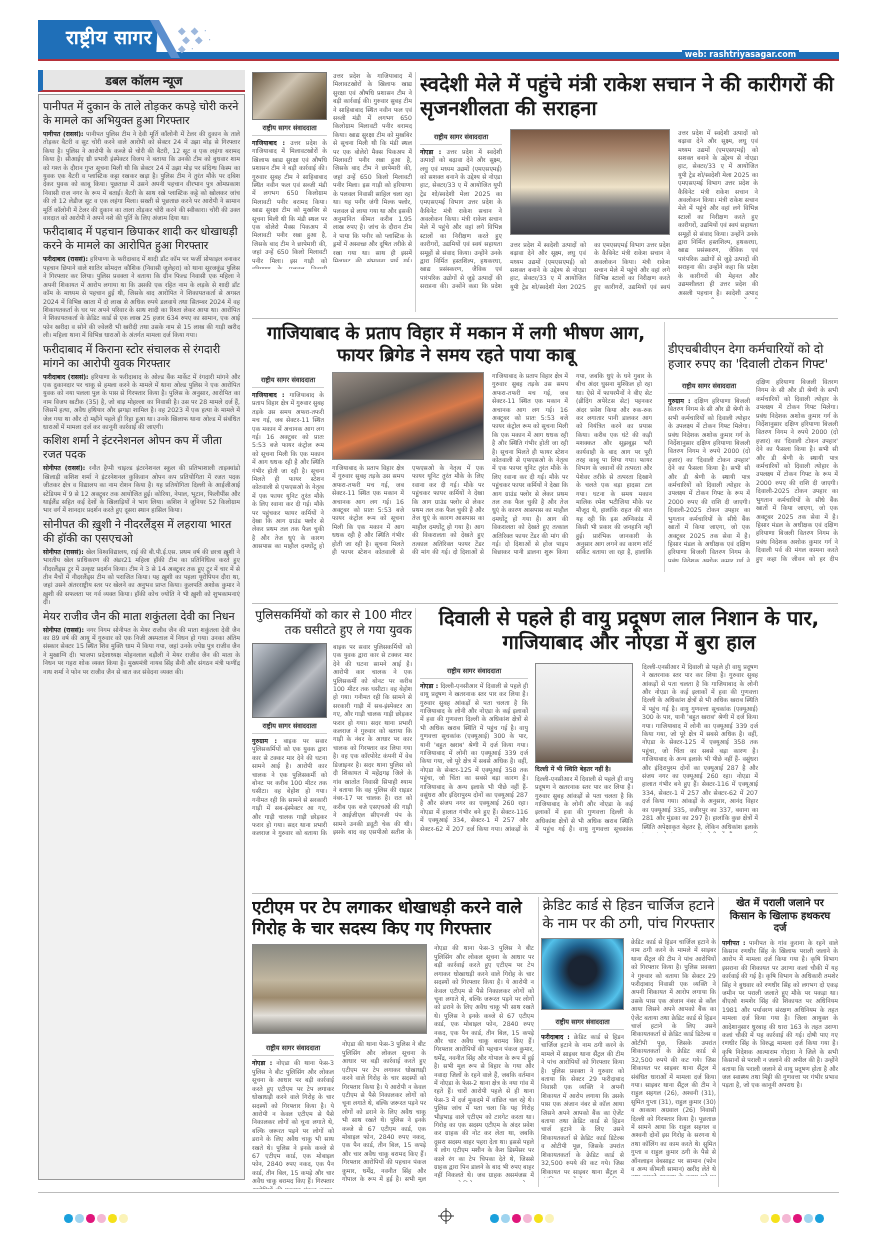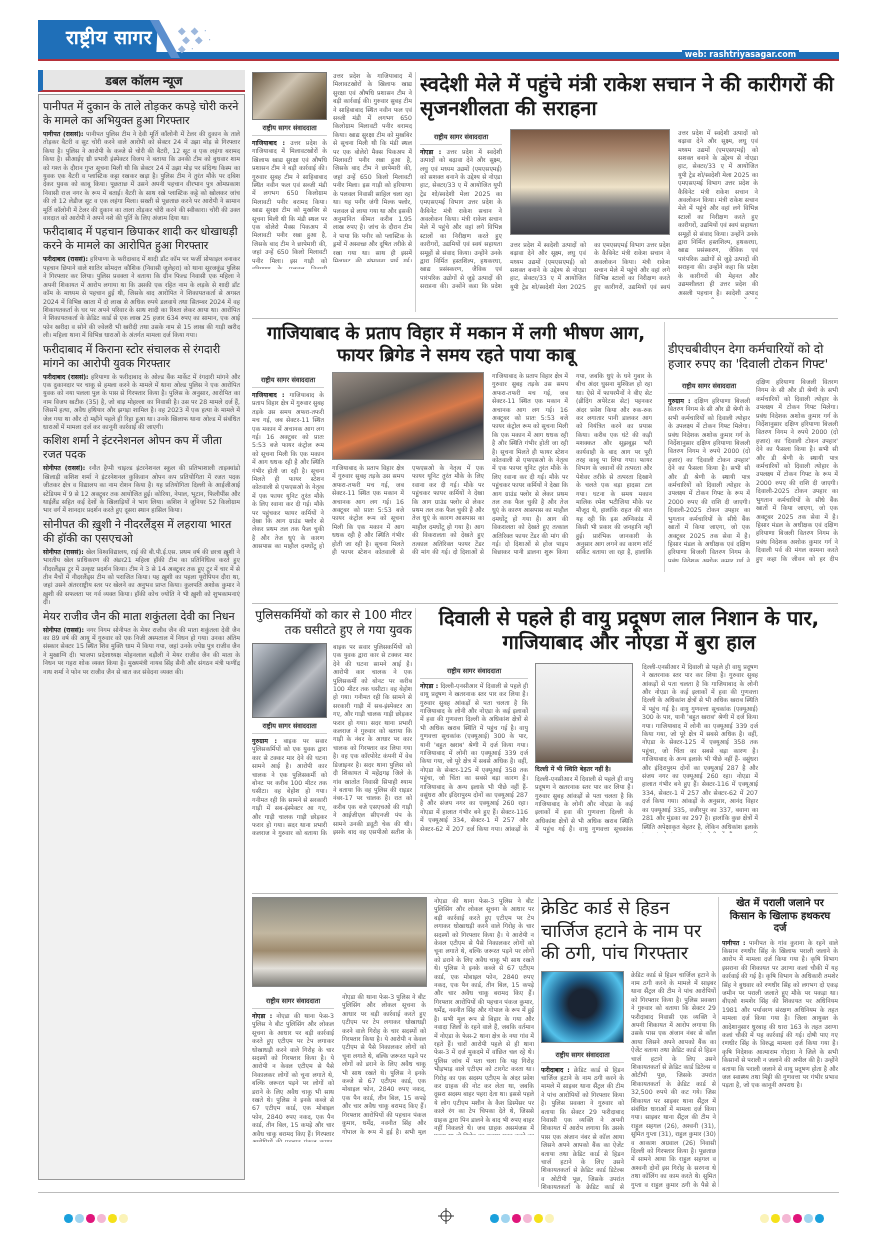--- a/index.html
+++ b/index.html
@@ -165,35 +165,36 @@
     <div class="photo" style="left:115px; top:0; width:98px; height:100px; background:linear-gradient(180deg,#f2f2f2 0%,#e3e3e3 50%,#b9b3ad 70%,#6b5b4e 100%);"></div>
     <div class="body-txt" style="position:absolute; left:115px; top:102px; width:98px; font-weight:bold; color:#333;">दिल्ली में भी स्थिति बेहतर नहीं है।</div>
     <div class="body-txt" style="position:absolute; left:115px; top:112px; width:98px; height:58px; overflow:hidden;">दिल्ली-एनसीआर में दिवाली से पहले ही वायु प्रदूषण ने खतरनाक स्तर पार कर लिया है। गुरुवार सुबह आंकड़ों से पता चलता है कि गाजियाबाद के लोनी और नोएडा के कई इलाकों में हवा की गुणवत्ता दिल्ली के अधिकांश क्षेत्रों से भी अधिक खराब स्थिति में पहुंच गई है। वायु गुणवत्ता सूचकांक (एक्यूआई) 300 के पार, यानी 'बहुत खराब' श्रेणी में दर्ज किया गया। गाजियाबाद में लोनी का एक्यूआई 339 दर्ज किया गया, जो पूरे क्षेत्र में सबसे अधिक है। वहीं, नोएडा के सेक्टर-125 में एक्यूआई 358 तक पहुंचा, जो चिंता का सबसे बड़ा कारण है। गाजियाबाद के अन्य इलाके भी पीछे नहीं हैं- वसुंधरा और इंदिरापुरम दोनों का एक्यूआई 287 है और संजय नगर का एक्यूआई 260 रहा। नोएडा में हालात गंभीर बने हुए हैं। सेक्टर-116 में एक्यूआई 334, सेक्टर-1 में 257 और सेक्टर-62 में 207 दर्ज किया गया। आंकड़ों के अनुसार, आनंद विहार का एक्यूआई 335, वजीरपुर का 337, बवाना का 281 और मुंडका का 297 है। हालांकि कुछ क्षेत्रों में स्थिति अपेक्षाकृत बेहतर है, लेकिन अधिकांश इलाके 'खराब' से 'बहुत खराब' श्रेणी में हैं। हवा की बिगड़ती गुणवत्ता को देखते हुए, वायु प्रदूषण से निपटने के लिए बनाए गए ग्रेप (ग्रेडेड रिस्पॉन्स एक्शन प्लान) के पहले चरण को लागू कर दिया गया है। इसके तहत निर्माण कार्यों पर रोक और डीजल जनरेटर के उपयोग पर प्रतिबंध जैसे उपाय शामिल हैं। हालांकि, विशेषज्ञों का मानना है कि अगर प्रदूषण का स्तर इसी तरह बना रहा, तो जल्द ही ग्रेप का दूसरा और सख्त चरण लागू किया जा सकता है। अक्टूबर के आंकड़े बताते हैं कि ओजोन और पीएम10 प्रमुख प्रदूषक तत्व रहे हैं। कई दिनों पर इनका स्तर बहुत अधिक दर्ज किया गया, जो दिवाली से पहले ही वायु गुणवत्ता में गिरावट का संकेत दे रहा था। 'बहुत खराब' श्रेणी का एक्यूआई स्वास्थ्य के लिए गंभीर जोखिम पैदा करता है। इस स्थिति में सभी नागरिकों, विशेषकर बच्चों, बुजुर्गों और सांस व हृदय रोगियों को अत्यधिक सतर्कता बरतने की सलाह दी जाती है। लंबे समय तक बाहर रहने से बचना चाहिए और घर के अंदर हवा शुद्ध करने वाले उपकरणों का उपयोग करना चाहिए। सरकार द्वारा जारी दिशा-निर्देशों का पालन करना अत्यंत आवश्यक है। दिवाली से पहले ही दिल्ली-एनसीआर की वायु गुणवत्ता चिंताजनक स्तर पर पहुंच गई है।</div>
     <div class="body-txt" style="position:absolute; left:222px; top:0; width:116px; height:170px; overflow:hidden;">दिल्ली-एनसीआर में दिवाली से पहले ही वायु प्रदूषण ने खतरनाक स्तर पार कर लिया है। गुरुवार सुबह आंकड़ों से पता चलता है कि गाजियाबाद के लोनी और नोएडा के कई इलाकों में हवा की गुणवत्ता दिल्ली के अधिकांश क्षेत्रों से भी अधिक खराब स्थिति में पहुंच गई है। वायु गुणवत्ता सूचकांक (एक्यूआई) 300 के पार, यानी 'बहुत खराब' श्रेणी में दर्ज किया गया। गाजियाबाद में लोनी का एक्यूआई 339 दर्ज किया गया, जो पूरे क्षेत्र में सबसे अधिक है। वहीं, नोएडा के सेक्टर-125 में एक्यूआई 358 तक पहुंचा, जो चिंता का सबसे बड़ा कारण है। गाजियाबाद के अन्य इलाके भी पीछे नहीं हैं- वसुंधरा और इंदिरापुरम दोनों का एक्यूआई 287 है और संजय नगर का एक्यूआई 260 रहा। नोएडा में हालात गंभीर बने हुए हैं। सेक्टर-116 में एक्यूआई 334, सेक्टर-1 में 257 और सेक्टर-62 में 207 दर्ज किया गया। आंकड़ों के अनुसार, आनंद विहार का एक्यूआई 335, वजीरपुर का 337, बवाना का 281 और मुंडका का 297 है। हालांकि कुछ क्षेत्रों में स्थिति अपेक्षाकृत बेहतर है, लेकिन अधिकांश इलाके 'खराब' से 'बहुत खराब' श्रेणी में हैं। हवा की बिगड़ती गुणवत्ता को देखते हुए, वायु प्रदूषण से निपटने के लिए बनाए गए ग्रेप (ग्रेडेड रिस्पॉन्स एक्शन प्लान) के पहले चरण को लागू कर दिया गया है। इसके तहत निर्माण कार्यों पर रोक और डीजल जनरेटर के उपयोग पर प्रतिबंध जैसे उपाय शामिल हैं। हालांकि, विशेषज्ञों का मानना है कि अगर प्रदूषण का स्तर इसी तरह बना रहा, तो जल्द ही ग्रेप का दूसरा और सख्त चरण लागू किया जा सकता है। अक्टूबर के आंकड़े बताते हैं कि ओजोन और पीएम10 प्रमुख प्रदूषक तत्व रहे हैं। कई दिनों पर इनका स्तर बहुत अधिक दर्ज किया गया, जो दिवाली से पहले ही वायु गुणवत्ता में गिरावट का संकेत दे रहा था। 'बहुत खराब' श्रेणी का एक्यूआई स्वास्थ्य के लिए गंभीर जोखिम पैदा करता है। इस स्थिति में सभी नागरिकों, विशेषकर बच्चों, बुजुर्गों और सांस व हृदय रोगियों को अत्यधिक सतर्कता बरतने की सलाह दी जाती है। लंबे समय तक बाहर रहने से बचना चाहिए और घर के अंदर हवा शुद्ध करने वाले उपकरणों का उपयोग करना चाहिए। सरकार द्वारा जारी दिशा-निर्देशों का पालन करना अत्यंत आवश्यक है। दिवाली से पहले ही दिल्ली-एनसीआर की वायु गुणवत्ता चिंताजनक स्तर पर पहुंच गई है।</div>
   </div>
 </article>
 
 <div class="rule-h" style="left:252px; top:893px; width:586px;"></div>
 
 <article class="art" style="left:252px; top:897px; width:284px; height:292px;">
+  <h1 class="h-bold" style="font-size:17px; margin-bottom:6px;">एटीएम पर टेप लगाकर धोखाधड़ी करने वाले गिरोह के चार सदस्य किए गए गिरफ्तार</h1>
   <div style="position:relative; height:240px;">
     <div class="photo" style="left:0; top:0; width:175px; height:90px; background:linear-gradient(180deg,#8a8a82 0%,#c2b7a0 40%,#9e8b6e 60%,#e3e0da 80%,#7c7a74 100%);"></div>
     <div style="position:absolute; left:0; top:96px; width:82px;">
       <div class="byline">राष्ट्रीय सागर संवाददाता</div>
       <div class="body-txt" style="height:130px; overflow:hidden;"><b>नोएडा :</b> <span>नोएडा की थाना फेस-3 पुलिस ने बीट पुलिसिंग और लोकल सूचना के आधार पर बड़ी कार्रवाई करते हुए एटीएम पर टेप लगाकर धोखाधड़ी करने वाले गिरोह के चार सदस्यों को गिरफ्तार किया है। ये आरोपी न केवल एटीएम से पैसे निकालकर लोगों को चूना लगाते थे, बल्कि जरूरत पड़ने पर लोगों को डराने के लिए अवैध चाकू भी साथ रखते थे। पुलिस ने इनके कब्जे से 67 एटीएम कार्ड, एक मोबाइल फोन, 2840 रुपए नकद, एक पैन कार्ड, तीन बिल, 15 कपड़े और चार अवैध चाकू बरामद किए हैं। गिरफ्तार आरोपियों की पहचान पंकज कुमार, धर्मेंद्र, नवनीत सिंह और गोपाल के रूप में हुई है। सभी मूल रूप से बिहार के गया और नवादा जिलों के रहने वाले हैं, जबकि वर्तमान में नोएडा के फेस-2 थाना क्षेत्र के नया गांव में रहते हैं। चारों आरोपी पहले से ही थाना फेस-3 में दर्ज मुकदमे में वांछित चल रहे थे। पुलिस जांच में पता चला कि यह गिरोह भीड़भाड़ वाले एटीएम को टारगेट करता था। गिरोह का एक सदस्य एटीएम के अंदर प्रवेश कर ग्राहक की नोट कर लेता था, जबकि दूसरा सदस्य बाहर पहरा देता था। इससे पहले ये लोग एटीएम मशीन के कैश डिस्पेंसर पर काले रंग का टेप चिपका देते थे, जिससे ग्राहक द्वारा पिन डालने के बाद भी रुपए बाहर नहीं निकलते थे। जब ग्राहक असमंजस में पड़ता था तो गिरोह का सदस्य मदद करने का नाटक कर उसकी नजर बचाकर एटीएम कार्ड बदल देता था। ग्राहक गलत कार्ड लेकर लौट जाता था और उसके बाद आरोपी असली कार्ड से पैसे निकाल लेते थे। कार्ड की लिमिट खत्म होने तक ये लोग कैश निकालते और फिर शॉपिंग कर कपड़े आदि खरीद लेते थे। पुलिस ने बरामद 15 कपड़ों और तीन बिलों की पुष्टि भी पीड़ित के एटीएम कार्ड से हुई खरीदारी के रूप में की है।</span></div>
     </div>
     <div class="body-txt" style="position:absolute; left:90px; top:96px; width:84px; height:142px; overflow:hidden;">नोएडा की थाना फेस-3 पुलिस ने बीट पुलिसिंग और लोकल सूचना के आधार पर बड़ी कार्रवाई करते हुए एटीएम पर टेप लगाकर धोखाधड़ी करने वाले गिरोह के चार सदस्यों को गिरफ्तार किया है। ये आरोपी न केवल एटीएम से पैसे निकालकर लोगों को चूना लगाते थे, बल्कि जरूरत पड़ने पर लोगों को डराने के लिए अवैध चाकू भी साथ रखते थे। पुलिस ने इनके कब्जे से 67 एटीएम कार्ड, एक मोबाइल फोन, 2840 रुपए नकद, एक पैन कार्ड, तीन बिल, 15 कपड़े और चार अवैध चाकू बरामद किए हैं। गिरफ्तार आरोपियों की पहचान पंकज कुमार, धर्मेंद्र, नवनीत सिंह और गोपाल के रूप में हुई है। सभी मूल रूप से बिहार के गया और नवादा जिलों के रहने वाले हैं, जबकि वर्तमान में नोएडा के फेस-2 थाना क्षेत्र के नया गांव में रहते हैं। चारों आरोपी पहले से ही थाना फेस-3 में दर्ज मुकदमे में वांछित चल रहे थे। पुलिस जांच में पता चला कि यह गिरोह भीड़भाड़ वाले एटीएम को टारगेट करता था। गिरोह का एक सदस्य एटीएम के अंदर प्रवेश कर ग्राहक की नोट कर लेता था, जबकि दूसरा सदस्य बाहर पहरा देता था। इससे पहले ये लोग एटीएम मशीन के कैश डिस्पेंसर पर काले रंग का टेप चिपका देते थे, जिससे ग्राहक द्वारा पिन डालने के बाद भी रुपए बाहर नहीं निकलते थे। जब ग्राहक असमंजस में पड़ता था तो गिरोह का सदस्य मदद करने का नाटक कर उसकी नजर बचाकर एटीएम कार्ड बदल देता था। ग्राहक गलत कार्ड लेकर लौट जाता था और उसके बाद आरोपी असली कार्ड से पैसे निकाल लेते थे। कार्ड की लिमिट खत्म होने तक ये लोग कैश निकालते और फिर शॉपिंग कर कपड़े आदि खरीद लेते थे। पुलिस ने बरामद 15 कपड़ों और तीन बिलों की पुष्टि भी पीड़ित के एटीएम कार्ड से हुई खरीदारी के रूप में की है।</div>
     <div class="body-txt" style="position:absolute; left:182px; top:0; width:100px; height:238px; overflow:hidden;">नोएडा की थाना फेस-3 पुलिस ने बीट पुलिसिंग और लोकल सूचना के आधार पर बड़ी कार्रवाई करते हुए एटीएम पर टेप लगाकर धोखाधड़ी करने वाले गिरोह के चार सदस्यों को गिरफ्तार किया है। ये आरोपी न केवल एटीएम से पैसे निकालकर लोगों को चूना लगाते थे, बल्कि जरूरत पड़ने पर लोगों को डराने के लिए अवैध चाकू भी साथ रखते थे। पुलिस ने इनके कब्जे से 67 एटीएम कार्ड, एक मोबाइल फोन, 2840 रुपए नकद, एक पैन कार्ड, तीन बिल, 15 कपड़े और चार अवैध चाकू बरामद किए हैं। गिरफ्तार आरोपियों की पहचान पंकज कुमार, धर्मेंद्र, नवनीत सिंह और गोपाल के रूप में हुई है। सभी मूल रूप से बिहार के गया और नवादा जिलों के रहने वाले हैं, जबकि वर्तमान में नोएडा के फेस-2 थाना क्षेत्र के नया गांव में रहते हैं। चारों आरोपी पहले से ही थाना फेस-3 में दर्ज मुकदमे में वांछित चल रहे थे। पुलिस जांच में पता चला कि यह गिरोह भीड़भाड़ वाले एटीएम को टारगेट करता था। गिरोह का एक सदस्य एटीएम के अंदर प्रवेश कर ग्राहक की नोट कर लेता था, जबकि दूसरा सदस्य बाहर पहरा देता था। इससे पहले ये लोग एटीएम मशीन के कैश डिस्पेंसर पर काले रंग का टेप चिपका देते थे, जिससे ग्राहक द्वारा पिन डालने के बाद भी रुपए बाहर नहीं निकलते थे। जब ग्राहक असमंजस में पड़ता था तो गिरोह का सदस्य मदद करने का नाटक कर उसकी नजर बचाकर एटीएम कार्ड बदल देता था। ग्राहक गलत कार्ड लेकर लौट जाता था और उसके बाद आरोपी असली कार्ड से पैसे निकाल लेते थे। कार्ड की लिमिट खत्म होने तक ये लोग कैश निकालते और फिर शॉपिंग कर कपड़े आदि खरीद लेते थे। पुलिस ने बरामद 15 कपड़ों और तीन बिलों की पुष्टि भी पीड़ित के एटीएम कार्ड से हुई खरीदारी के रूप में की है।</div>
   </div>
 </article>
 
 <div class="rule-v" style="left:538px; top:897px; height:290px;"></div>
 
 <article class="art" style="left:541px; top:897px; width:175px; height:292px;">
-  <h2 class="h-cond" style="font-size:18px; margin-bottom:6px;">क्रेडिट कार्ड से हिडन चार्जिज हटाने के नाम पर की ठगी, पांच गिरफ्तार</h2>
+  <h2 class="h-cond" style="font-size:14px; margin-bottom:6px;text-align:center;">क्रेडिट कार्ड से हिडन चार्जिज हटाने के नाम पर की ठगी, पांच गिरफ्तार</h2>
   <div style="position:relative; height:240px;">
     <div class="photo" style="left:0; top:0; width:83px; height:72px; background:radial-gradient(circle at 50% 45%,#1a2433 25%,#1e5f8c 45%,#53c1ea 75%,#0c3a5f 100%);"></div>
     <div style="position:absolute; left:0; top:76px; width:83px;">
       <div class="byline">राष्ट्रीय सागर संवाददाता</div>
       <div class="body-txt" style="height:145px; overflow:hidden;"><b>फरीदाबाद :</b> <span>क्रेडिट कार्ड से हिडन चार्जिज हटाने के नाम ठगी करने के मामले में साइबर थाना सैंट्रल की टीम ने पांच आरोपियों को गिरफ्तार किया है। पुलिस प्रवक्ता ने गुरुवार को बताया कि सेक्टर 29 फरीदाबाद निवासी एक व्यक्ति ने अपनी शिकायत में आरोप लगाया कि उसके पास एक अंजान नंबर से कॉल आया जिसने अपने आपको बैंक का ऐजेंट बताया तथा क्रेडिट कार्ड से हिडन चार्ज हटाने के लिए उसने शिकायतकर्ता से क्रेडिट कार्ड डिटेल्स व ओटीपी पूछ, जिसके उपरांत शिकायतकर्ता के क्रेडिट कार्ड से 32,500 रुपये की कट गये। जिस शिकायत पर साइबर थाना सैंट्रल में संबंधित धाराओं में मामला दर्ज किया गया। साइबर थाना सैंट्रल की टीम ने राहुल सहगल (26), अश्वनी (31), सुमित गुप्ता (31), राहुल कुमार (30) व आकाश अग्रवाल (26) निवासी दिल्ली को गिरफ्तार किया है। पूछताछ में सामने आया कि राहुल सहगल व अश्वनी दोनों इस गिरोह के सरगना थे तथा कॉलिंग का काम करते थे। सुमित गुप्ता व राहुल कुमार ठगी के पैसे से ऑनलाइन वेबसाइट पर सामान (फोन व अन्य कीमती सामान) खरीद लेते थे तथा उसको आकाश के बताए पते पर डिलीवर करवाते थे। आकाश उस सामान को उसकी मूल कीमत के 75 प्रतिशत पर बिल सहित दुकानदारों को बेच देता था। आकाश दुकानदार से मिली नकदी वापस सुमित गुप्ता व राहुल कुमार को देता था तथा आगे राहुल सहगल व अश्वनी को मिलता था।</span></div>
     </div>
     <div class="body-txt" style="position:absolute; left:90px; top:0; width:85px; height:238px; overflow:hidden;">क्रेडिट कार्ड से हिडन चार्जिज हटाने के नाम ठगी करने के मामले में साइबर थाना सैंट्रल की टीम ने पांच आरोपियों को गिरफ्तार किया है। पुलिस प्रवक्ता ने गुरुवार को बताया कि सेक्टर 29 फरीदाबाद निवासी एक व्यक्ति ने अपनी शिकायत में आरोप लगाया कि उसके पास एक अंजान नंबर से कॉल आया जिसने अपने आपको बैंक का ऐजेंट बताया तथा क्रेडिट कार्ड से हिडन चार्ज हटाने के लिए उसने शिकायतकर्ता से क्रेडिट कार्ड डिटेल्स व ओटीपी पूछ, जिसके उपरांत शिकायतकर्ता के क्रेडिट कार्ड से 32,500 रुपये की कट गये। जिस शिकायत पर साइबर थाना सैंट्रल में संबंधित धाराओं में मामला दर्ज किया गया। साइबर थाना सैंट्रल की टीम ने राहुल सहगल (26), अश्वनी (31), सुमित गुप्ता (31), राहुल कुमार (30) व आकाश अग्रवाल (26) निवासी दिल्ली को गिरफ्तार किया है। पूछताछ में सामने आया कि राहुल सहगल व अश्वनी दोनों इस गिरोह के सरगना थे तथा कॉलिंग का काम करते थे। सुमित गुप्ता व राहुल कुमार ठगी के पैसे से ऑनलाइन वेबसाइट पर सामान (फोन व अन्य कीमती सामान) खरीद लेते थे तथा उसको आकाश के बताए पते पर डिलीवर करवाते थे। आकाश उस सामान को उसकी मूल कीमत के 75 प्रतिशत पर बिल सहित दुकानदारों को बेच देता था। आकाश दुकानदार से मिली नकदी वापस सुमित गुप्ता व राहुल कुमार को देता था तथा आगे राहुल सहगल व अश्वनी को मिलता था।</div>
   </div>
 </article>
 

